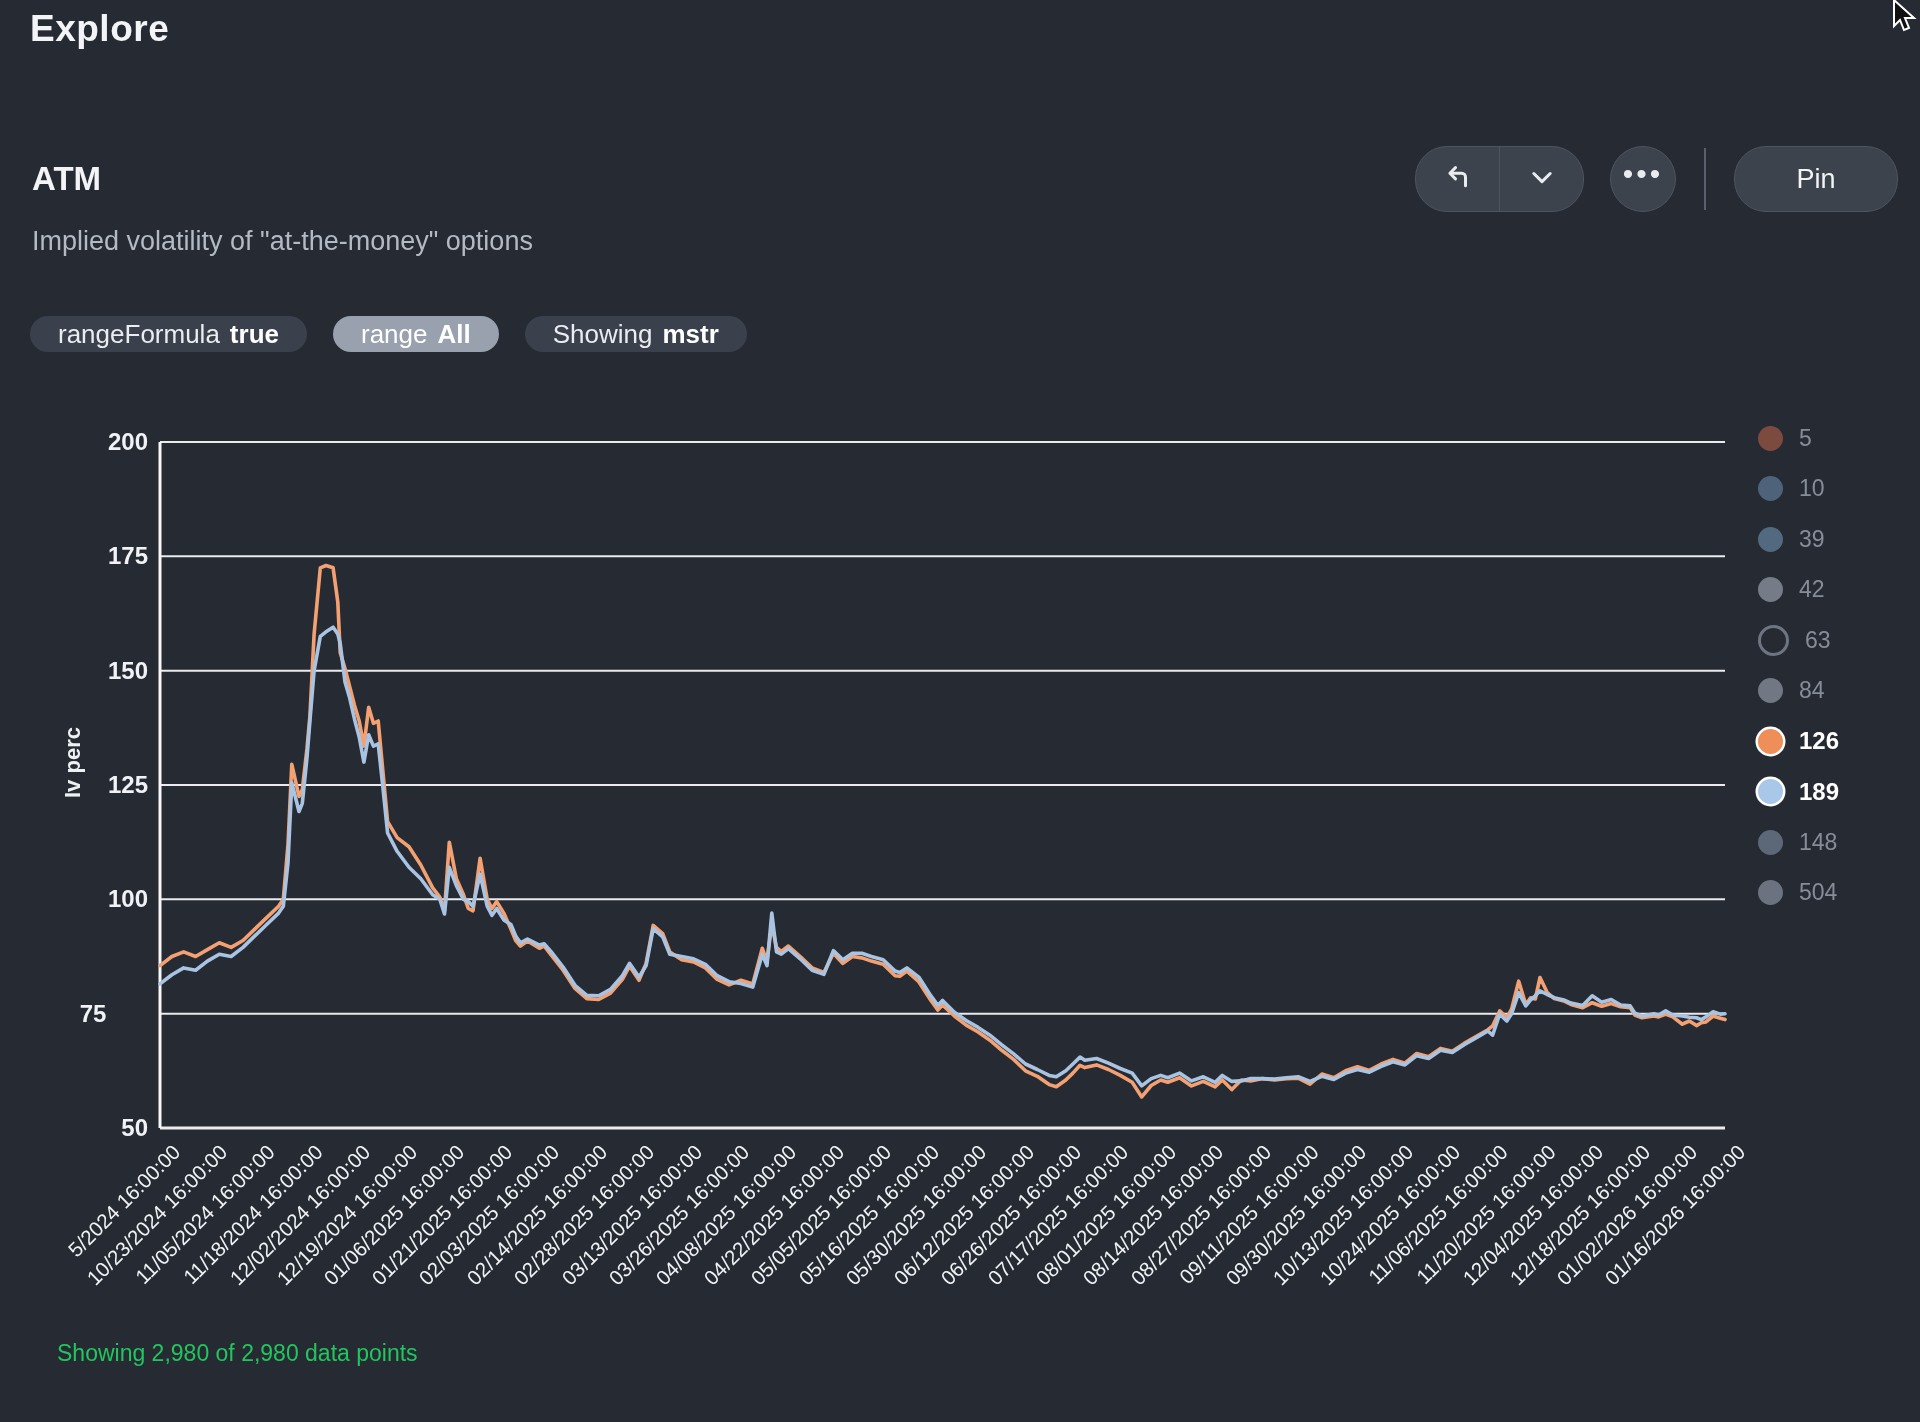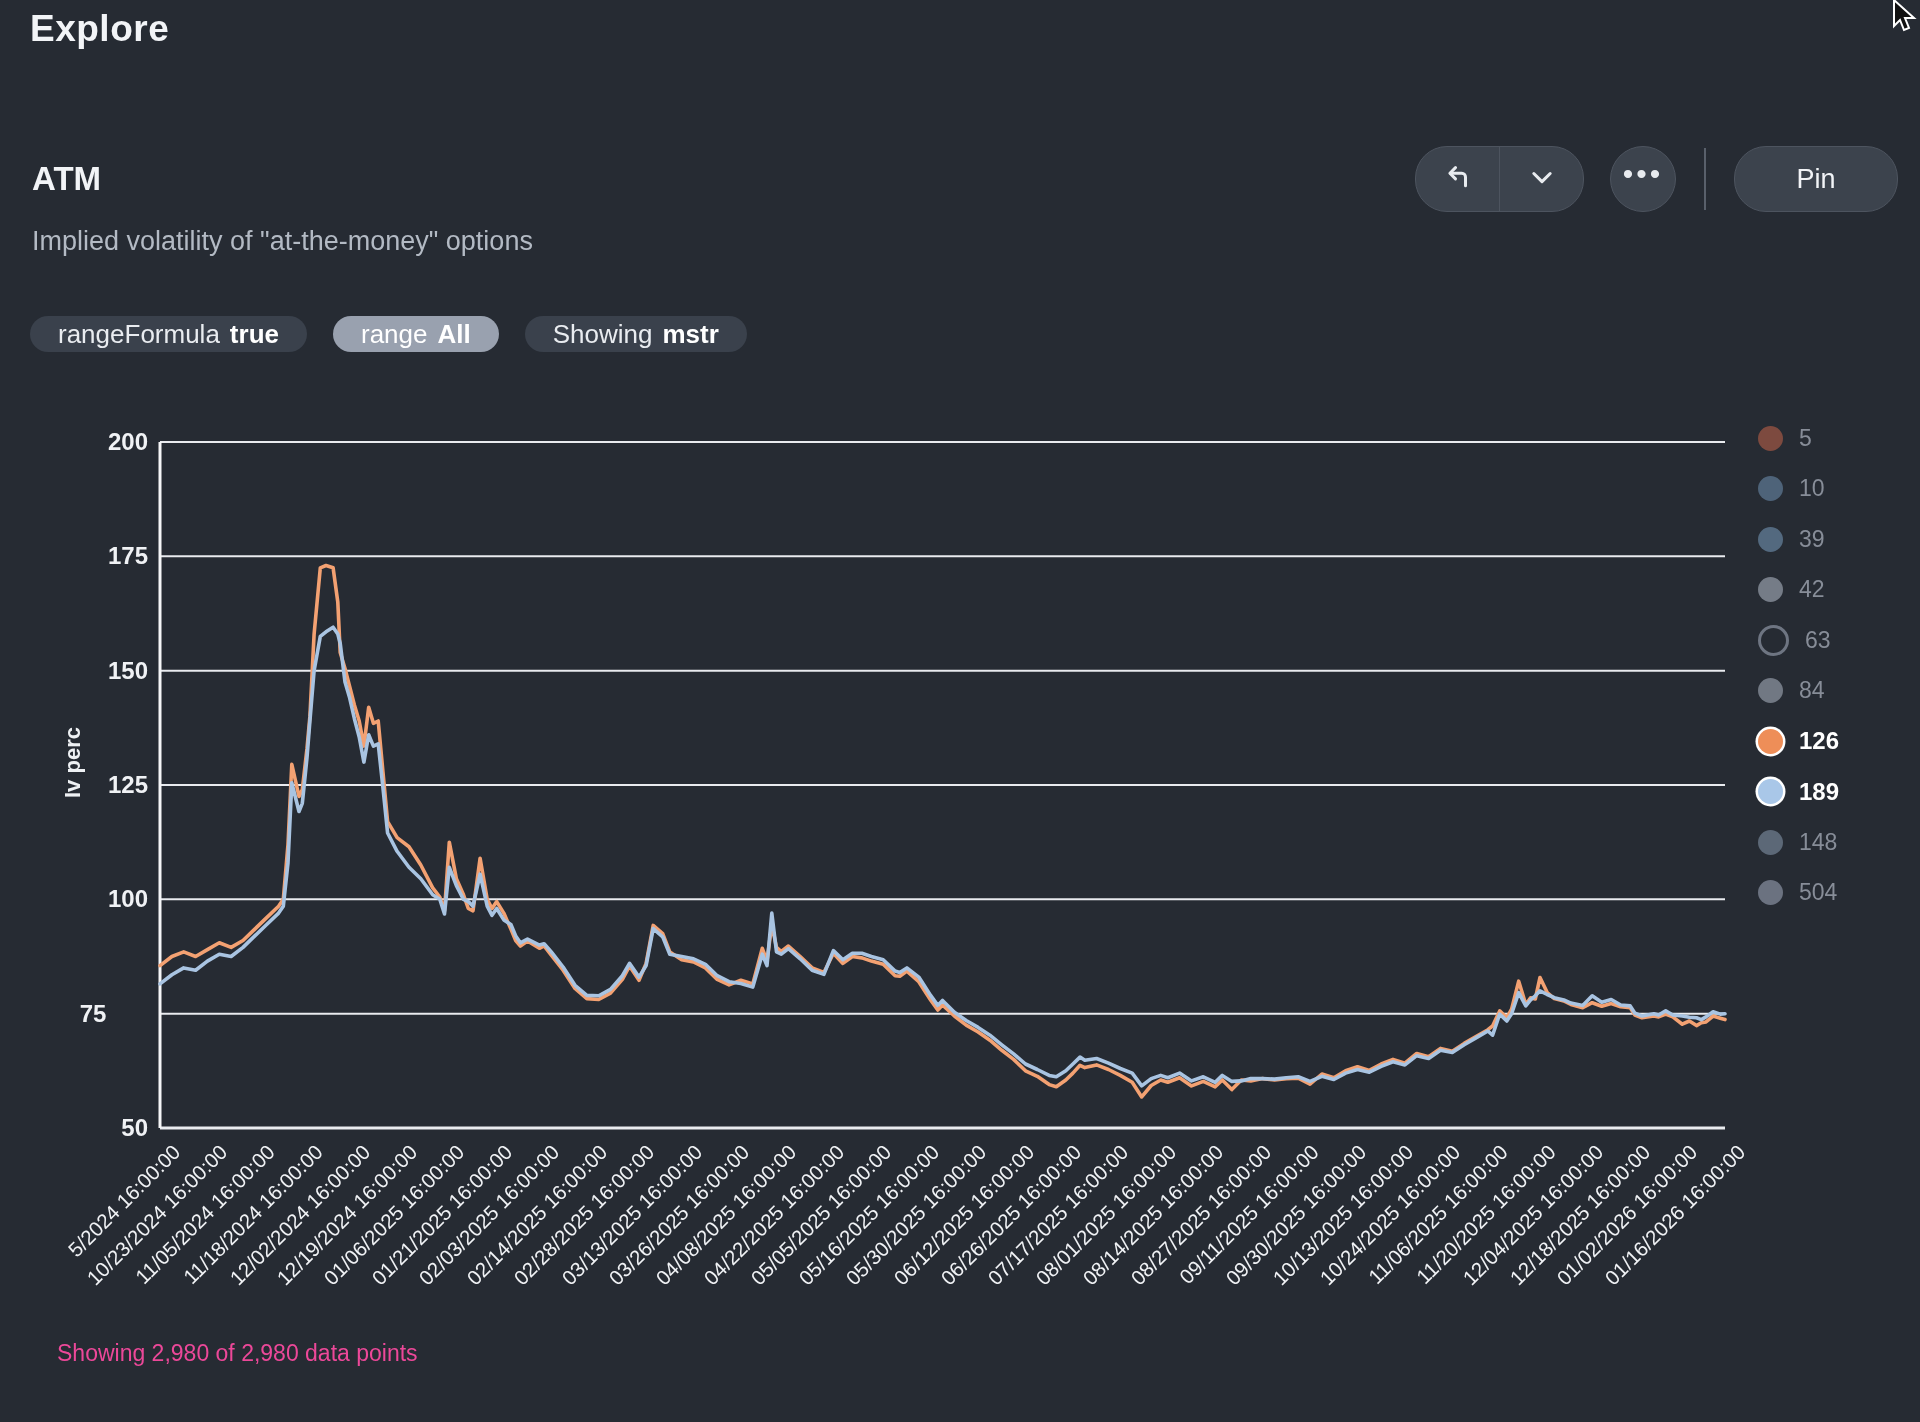--- a/index.html
+++ b/index.html
@@ -32,21 +32,21 @@
   .xtick{position:absolute;top:1140px;white-space:nowrap;font-size:20.5px;color:#f0f2f5;
          transform:rotate(-45deg);transform-origin:top right;}
   
   .legend{position:absolute;left:1758px;top:418px;}
   .legend-item{display:flex;align-items:center;height:40px;margin-bottom:10.5px;cursor:pointer;}
   .legend-dot{width:25px;height:25px;border-radius:50%;margin-right:16px;flex:0 0 auto;}
   .legend-item .lab{font-size:23px;color:#878d98;}
   .legend-item.active .lab{color:#ffffff;font-weight:bold;font-size:24px;}
   .legend-item.active .legend-dot{box-shadow:0 0 0 2.5px #ffffff;}
   .legend-item.ring .legend-dot{background:transparent !important;border:3px solid #6e7582;}
-  .status{position:absolute;left:57px;top:1340px;font-size:23px;color:#ec4899;}
+  .status{position:absolute;left:57px;top:1340px;font-size:23px;color:#22c55e;}
   svg.chart{position:absolute;left:0;top:0;}
   .cursor{position:absolute;left:1888px;top:0px;}
 </style>
 </head>
 <body>
 
 <div class="page-title">Explore</div>
 <div class="card-title">ATM</div>
 <div class="card-subtitle">Implied volatility of "at-the-money" options</div>
 

